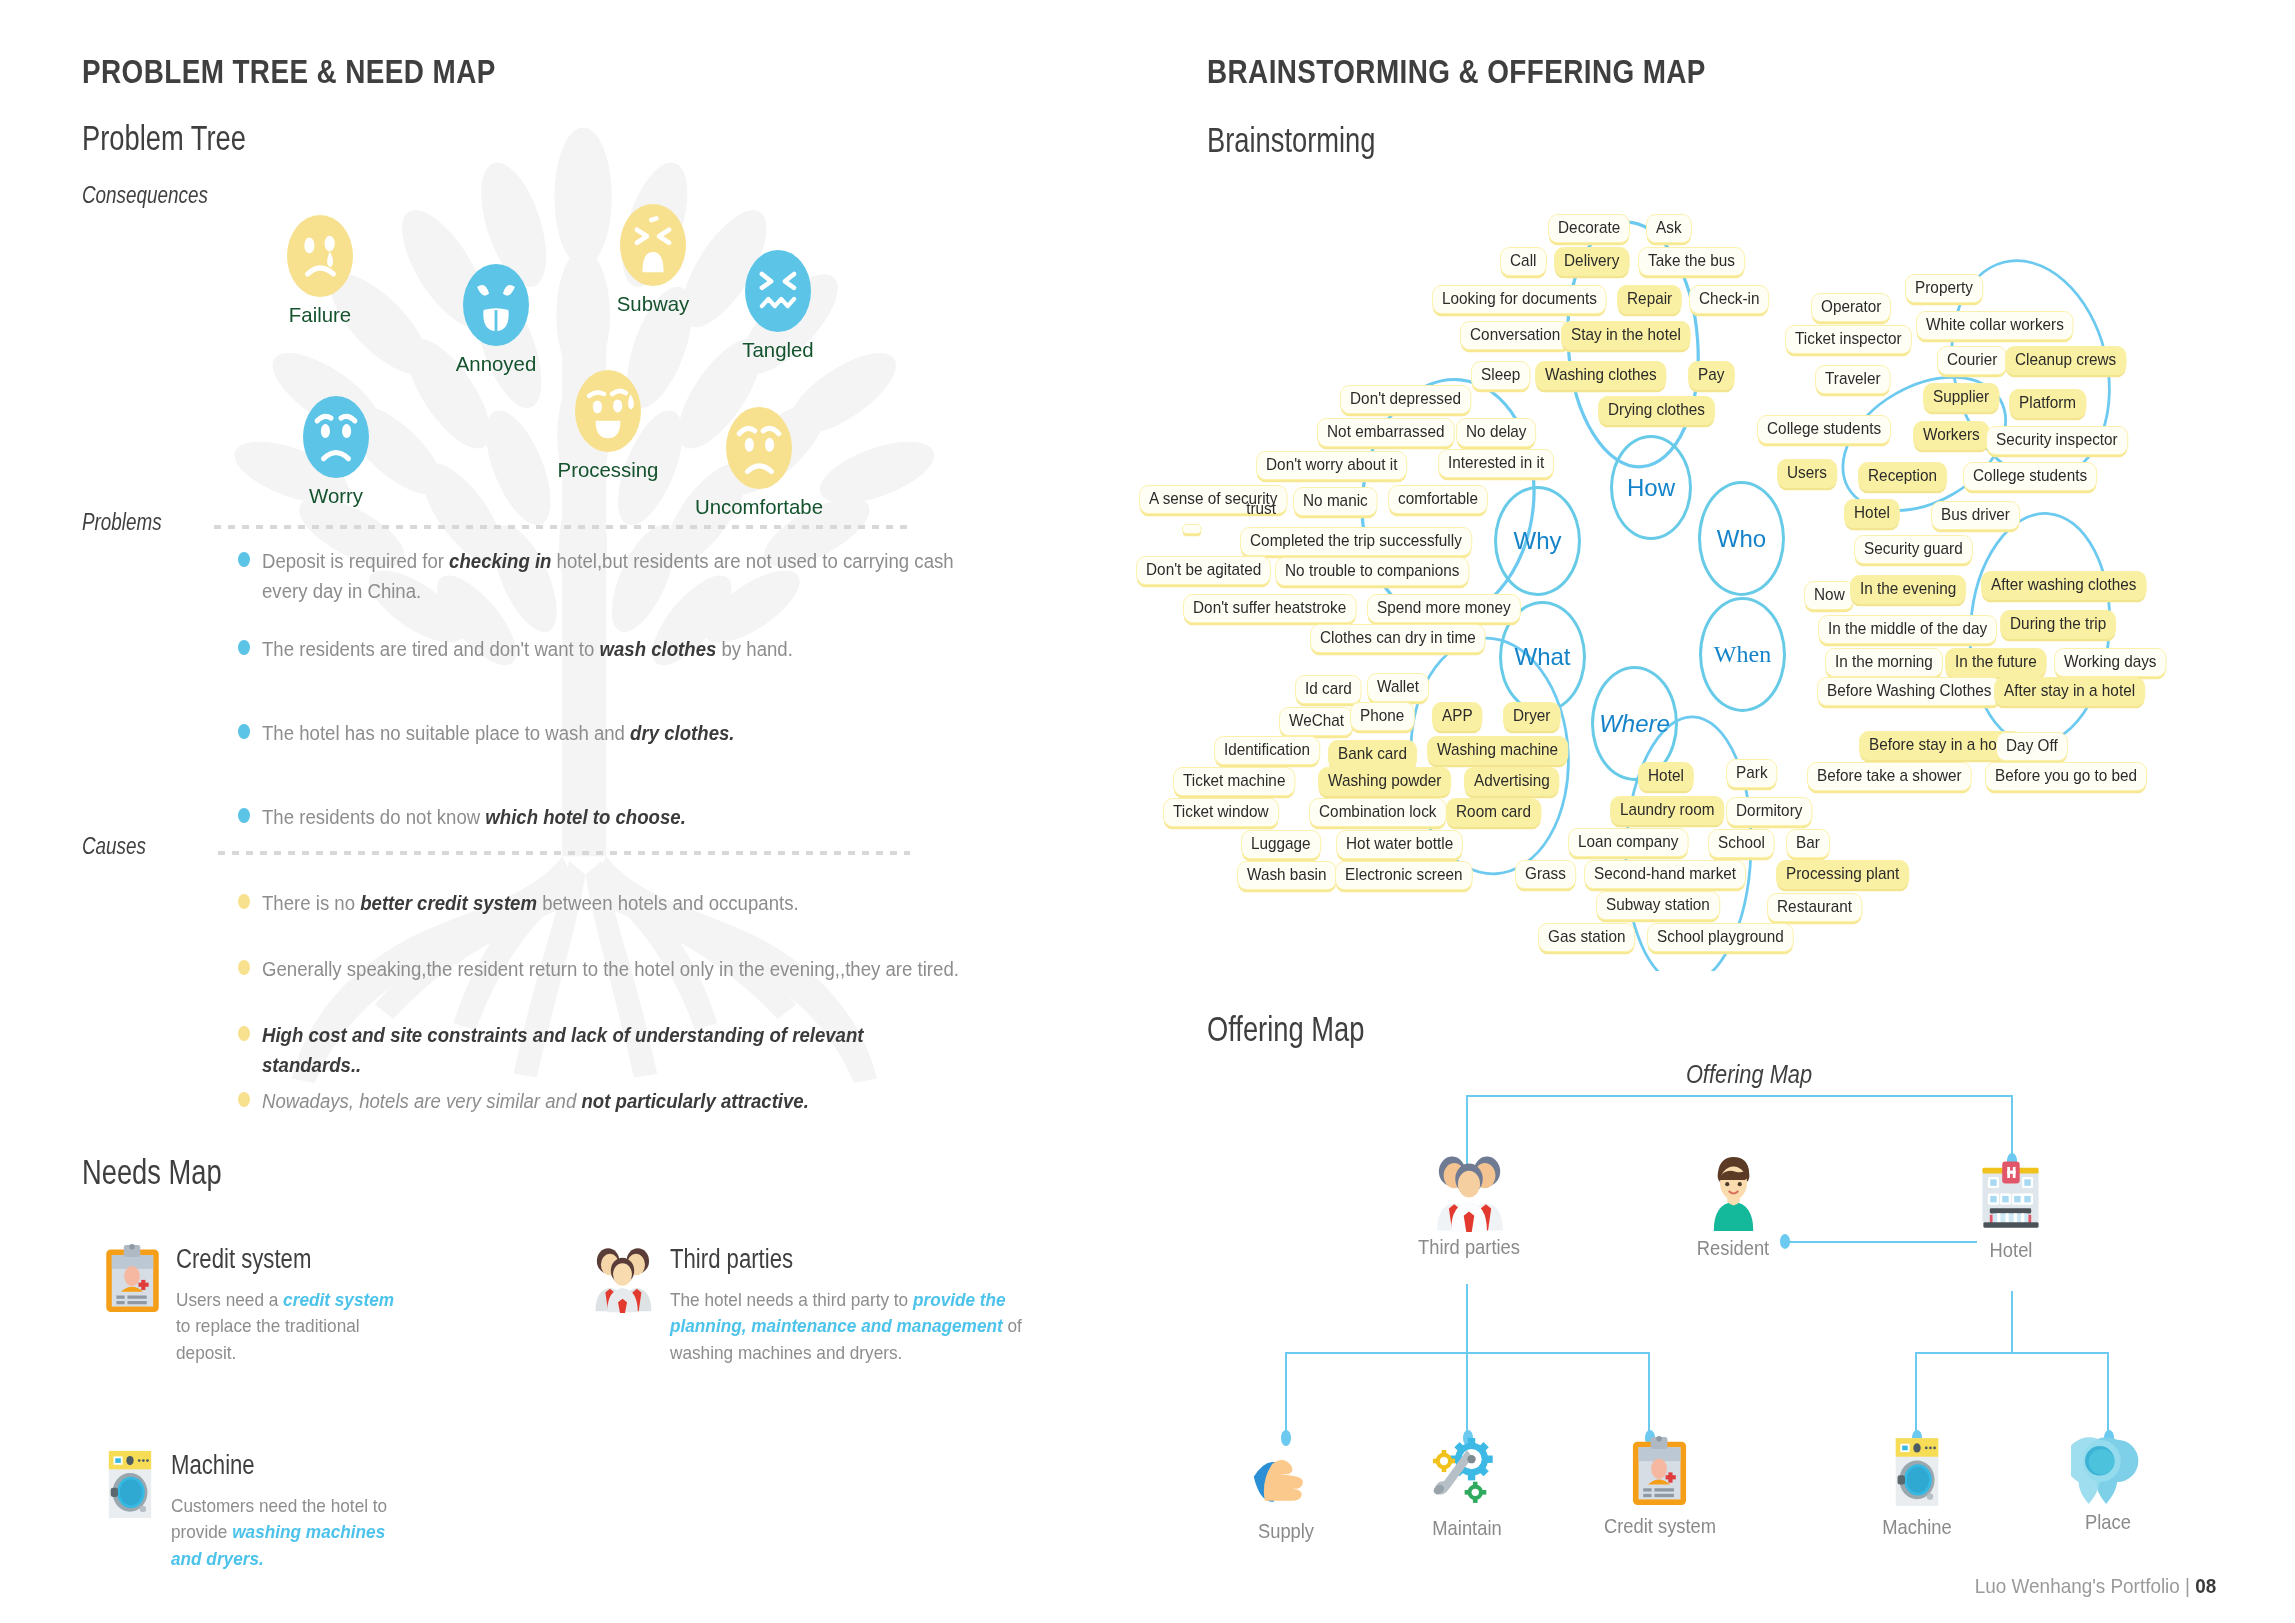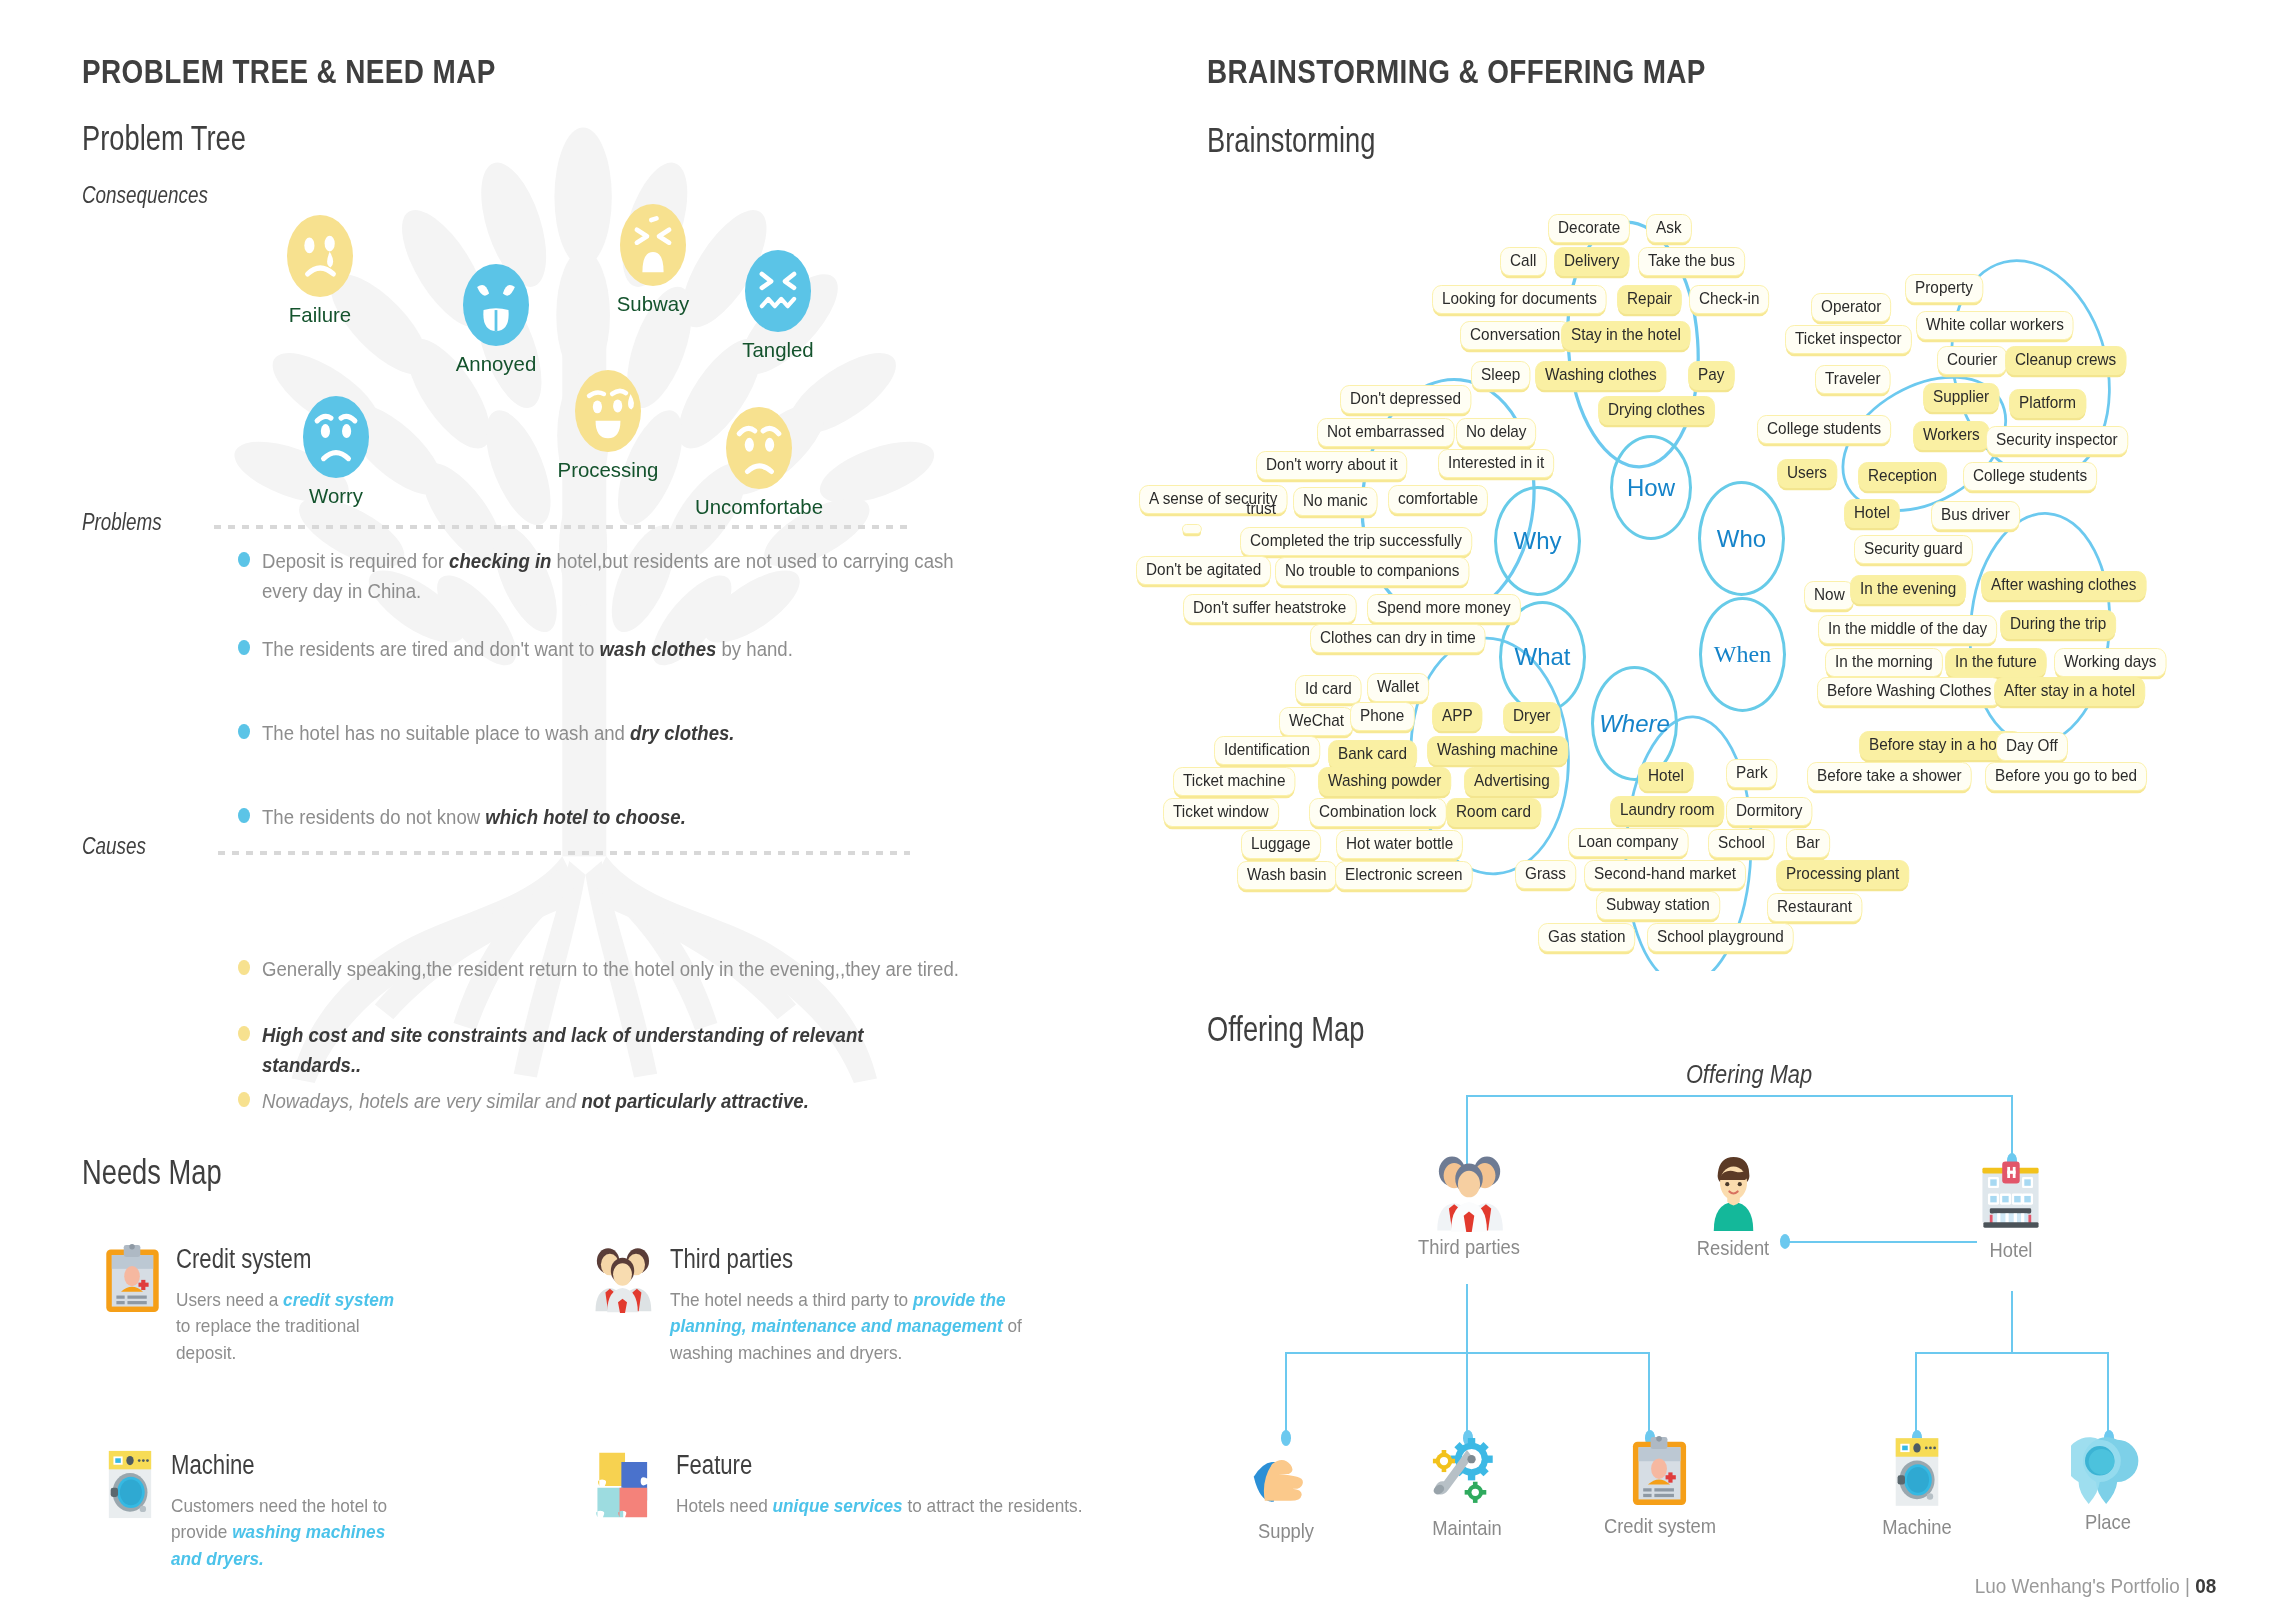--- a/index.html
+++ b/index.html
@@ -218,20 +218,24 @@
     <span class="btxt"><span>The hotel has no suitable place to wash and </span><b>dry clothes.</b><span></span></span>
   </div>
   <div class="brow" style="left:238px;top:802px;">
     <span class="bdot" style="background:#5bc4e7;"></span>
     <span class="btxt"><span>The residents do not know </span><b>which hotel to choose.</b><span></span></span>
   </div>
 
   <div class="abs ital-label" style="left:82px;top:833px;">Causes</div>
   <div class="dashrule" style="left:218px;top:851px;width:692px;"></div>
 
+  <div class="brow" style="left:238px;top:888px;">
+    <span class="bdot" style="background:#f7e18f;"></span>
+    <span class="btxt"><span>There is no </span><b>better credit system</b><span> between hotels and occupants.</span></span>
+  </div>
   <div class="brow" style="left:238px;top:954px;">
     <span class="bdot" style="background:#f7e18f;"></span>
     <span class="btxt">Generally speaking,the resident return to the hotel only in the evening,,they are tired.</span>
   </div>
   <div class="brow" style="left:238px;top:1020px;">
     <span class="bdot" style="background:#f7e18f;"></span>
     <span class="btxt strong">High cost and site constraints and lack of understanding of relevant standards..</span>
   </div>
   <div class="brow" style="left:238px;top:1086px;">
     <span class="bdot" style="background:#f7e18f;"></span>
@@ -304,32 +308,20 @@
       <ellipse cx="56" cy="92" rx="24" ry="28" fill="#2fa9d2"></ellipse>
       <rect x="12" y="82" width="16" height="20" rx="5" fill="#5b686e"></rect>
       <circle cx="82" cy="128" r="7" fill="#b6c0c6"></circle>
     </svg>
     <div>
       <div class="needtitle">Machine</div>
       <div class="needdesc" style="max-width:259px"><span>Customers need the hotel to provide </span><i>washing machines and dryers.</i><span></span></div>
     </div>
   </div>
 
-  <div class="needcard" style="left:591px;top:1450px;width:532px;">
-    <svg width="69" height="69" viewBox="0 0 150 150">
-      <path d="M30 6 h44 v30 q14 -8 14 6 q0 14 -14 6 v30 h-44 q8 -14 -6 -14 q-14 0 -6 14 v-72 z" fill="#f7d250"></path>
-      <path d="M78 26 h44 v36 q-14 -8 -14 6 q0 14 14 6 v36 h-44 q8 -14 -6 -14 q-14 0 -6 14 v-84 z" fill="#4a72cc"></path>
-      <path d="M26 82 h44 v34 q14 -8 14 6 q0 14 -14 6 v18 h-44 q8 -14 -6 -14 q-14 0 -6 14 v-64 z" fill="#9ddce0"></path>
-      <path d="M74 82 h48 v64 h-48 q8 -14 -6 -14 q-14 0 -6 14 v-64 z" fill="#f4827a"></path>
-    </svg>
-    <div>
-      <div class="needtitle">Feature</div>
-      <div class="needdesc" style="max-width:444px"><span>Hotels need </span><i>unique services</i><span> to attract the residents.</span></div>
-    </div>
-  </div>
 
   <div class="abs sec-title" style="left:1207px;top:52px;">BRAINSTORMING &amp; OFFERING MAP</div>
   <div class="abs sub-title" style="left:1207px;top:120px;">Brainstorming</div>
 
   <svg class="abs" style="left:1110px;top:185px;width:1157px;height:786px;pointer-events:none;" viewBox="0 0 2500 1700">
     <g fill="none" stroke="#6cc9ef" stroke-width="7" stroke-linecap="round">
       <ellipse cx="1130" cy="345" rx="140" ry="265" transform="rotate(-4 1130 345)"></ellipse>
       <ellipse cx="730" cy="680" rx="185" ry="260" transform="rotate(6 730 680)"></ellipse>
       <ellipse cx="1990" cy="400" rx="165" ry="240" transform="rotate(-14 1990 400)" stroke-width="6"></ellipse>
       <ellipse cx="1760" cy="560" rx="190" ry="125" transform="rotate(-30 1760 560)" stroke-width="6"></ellipse>

